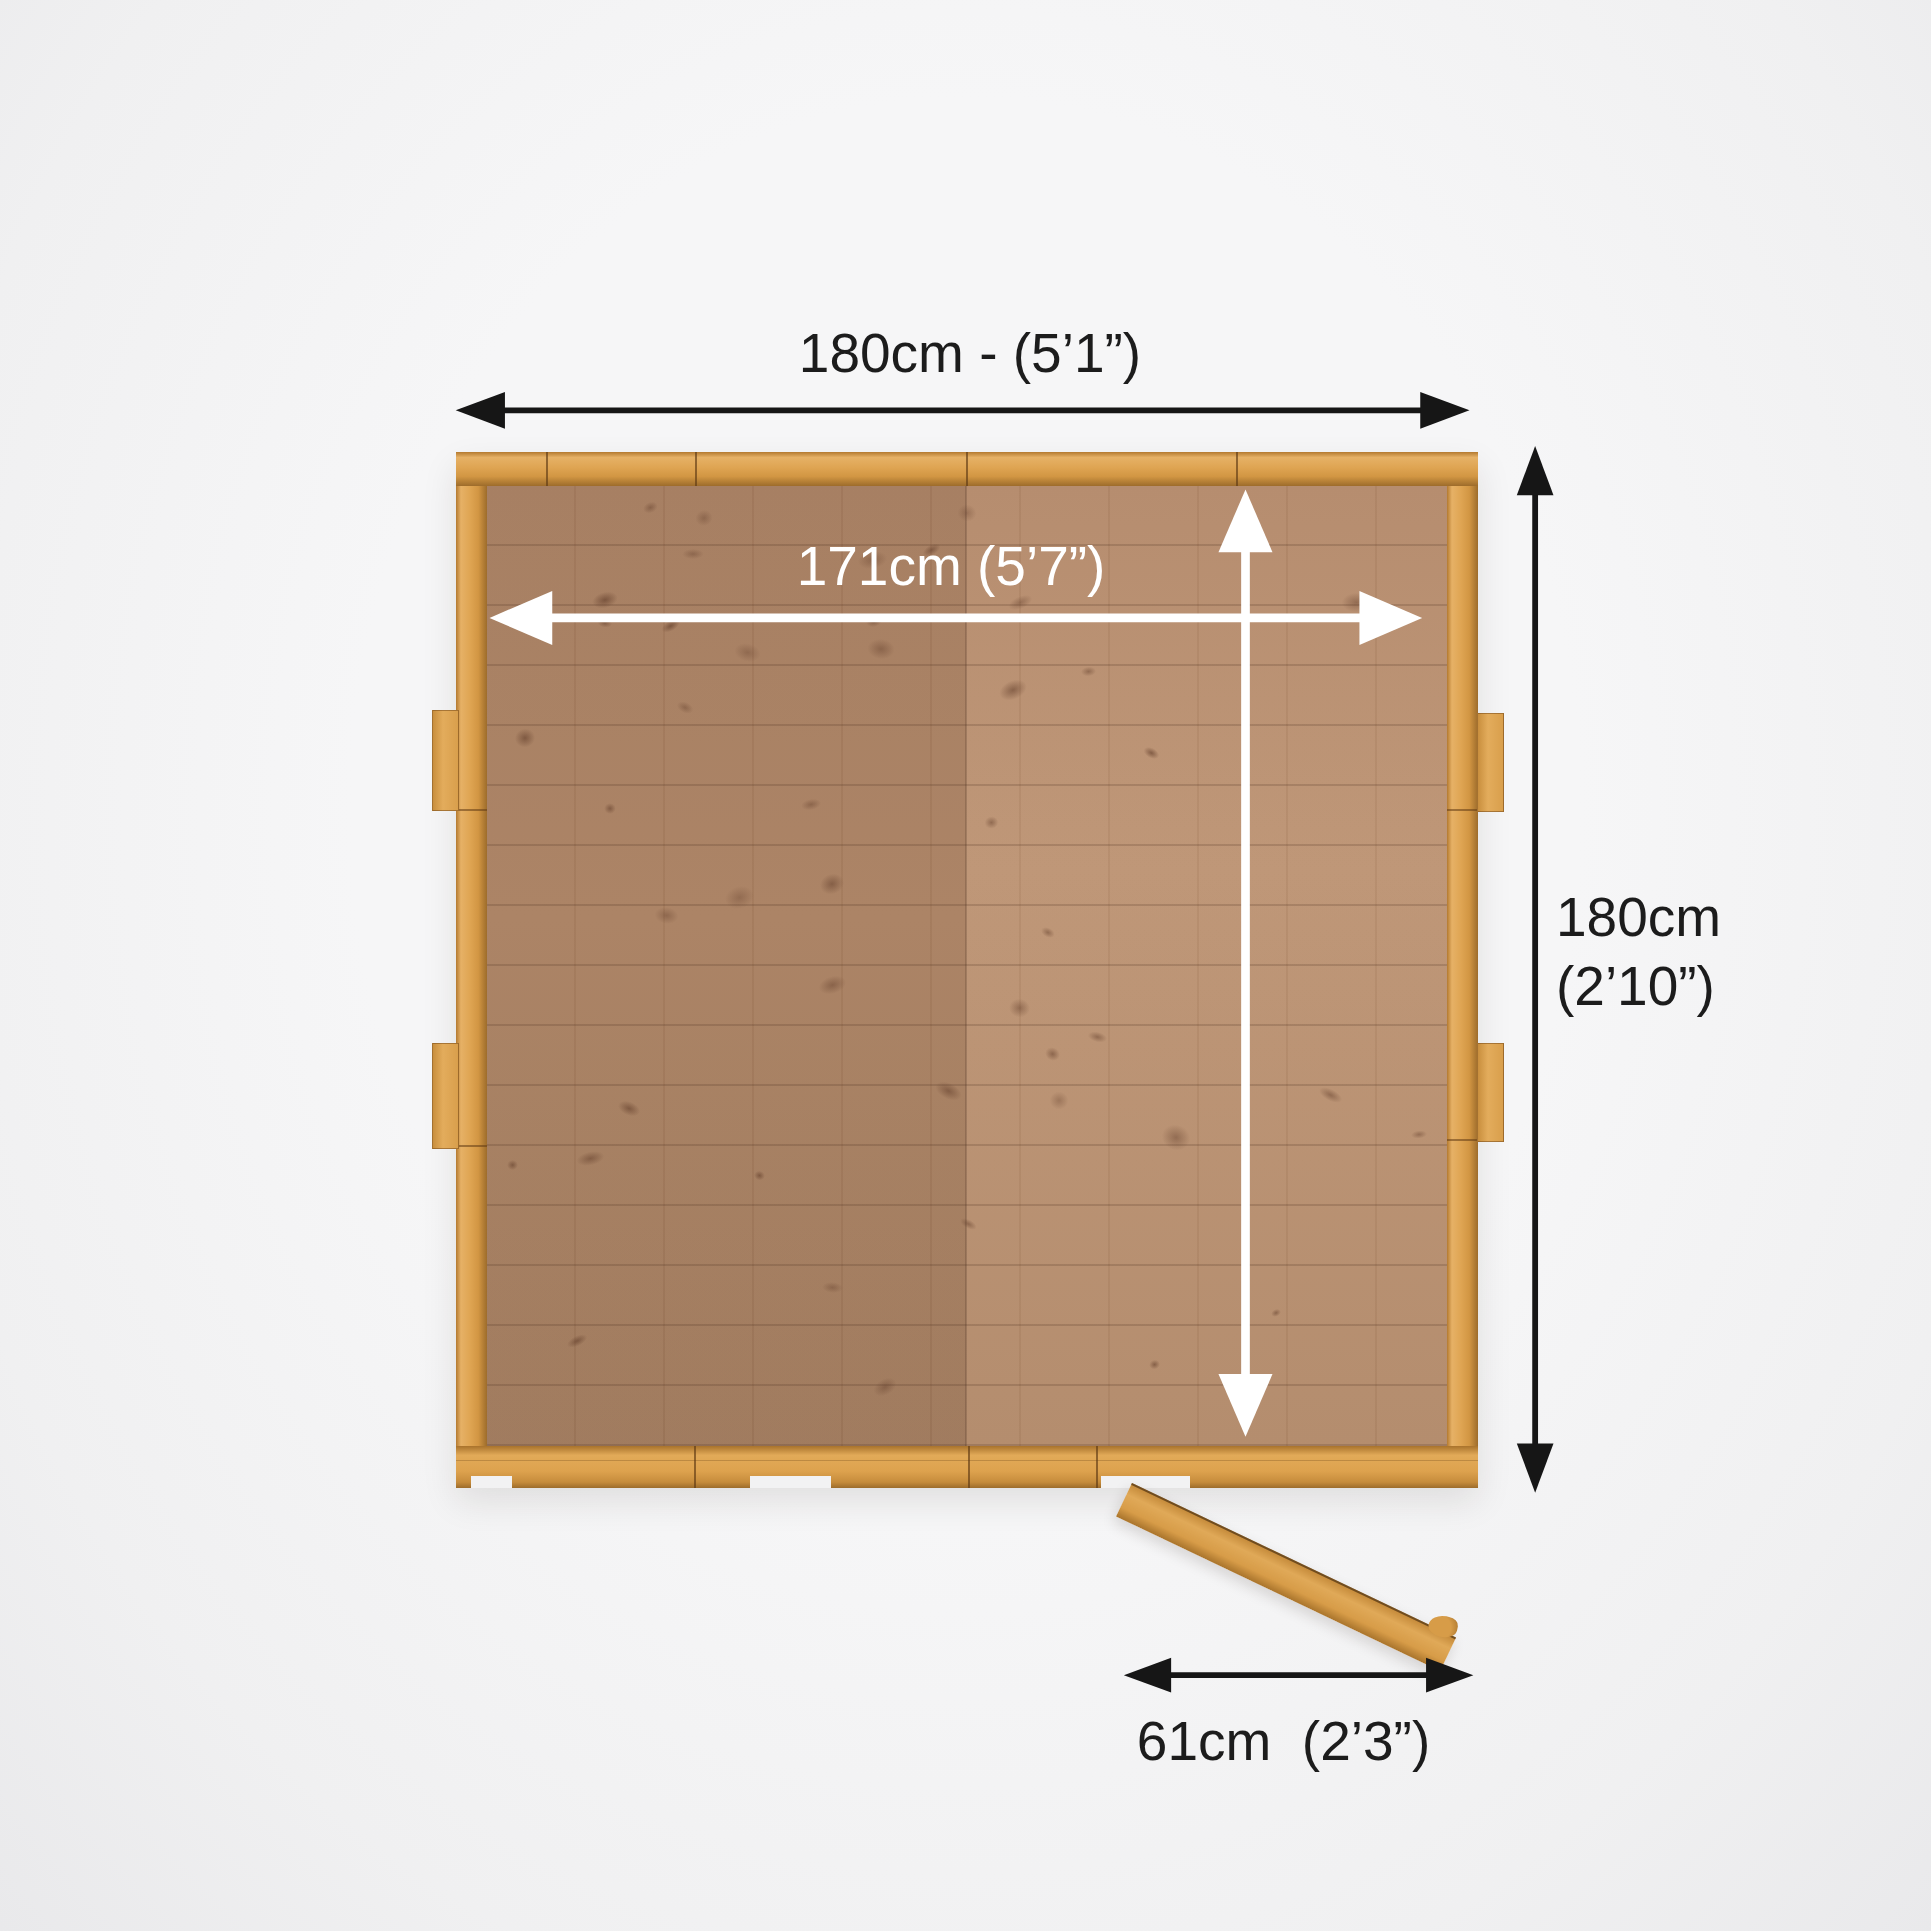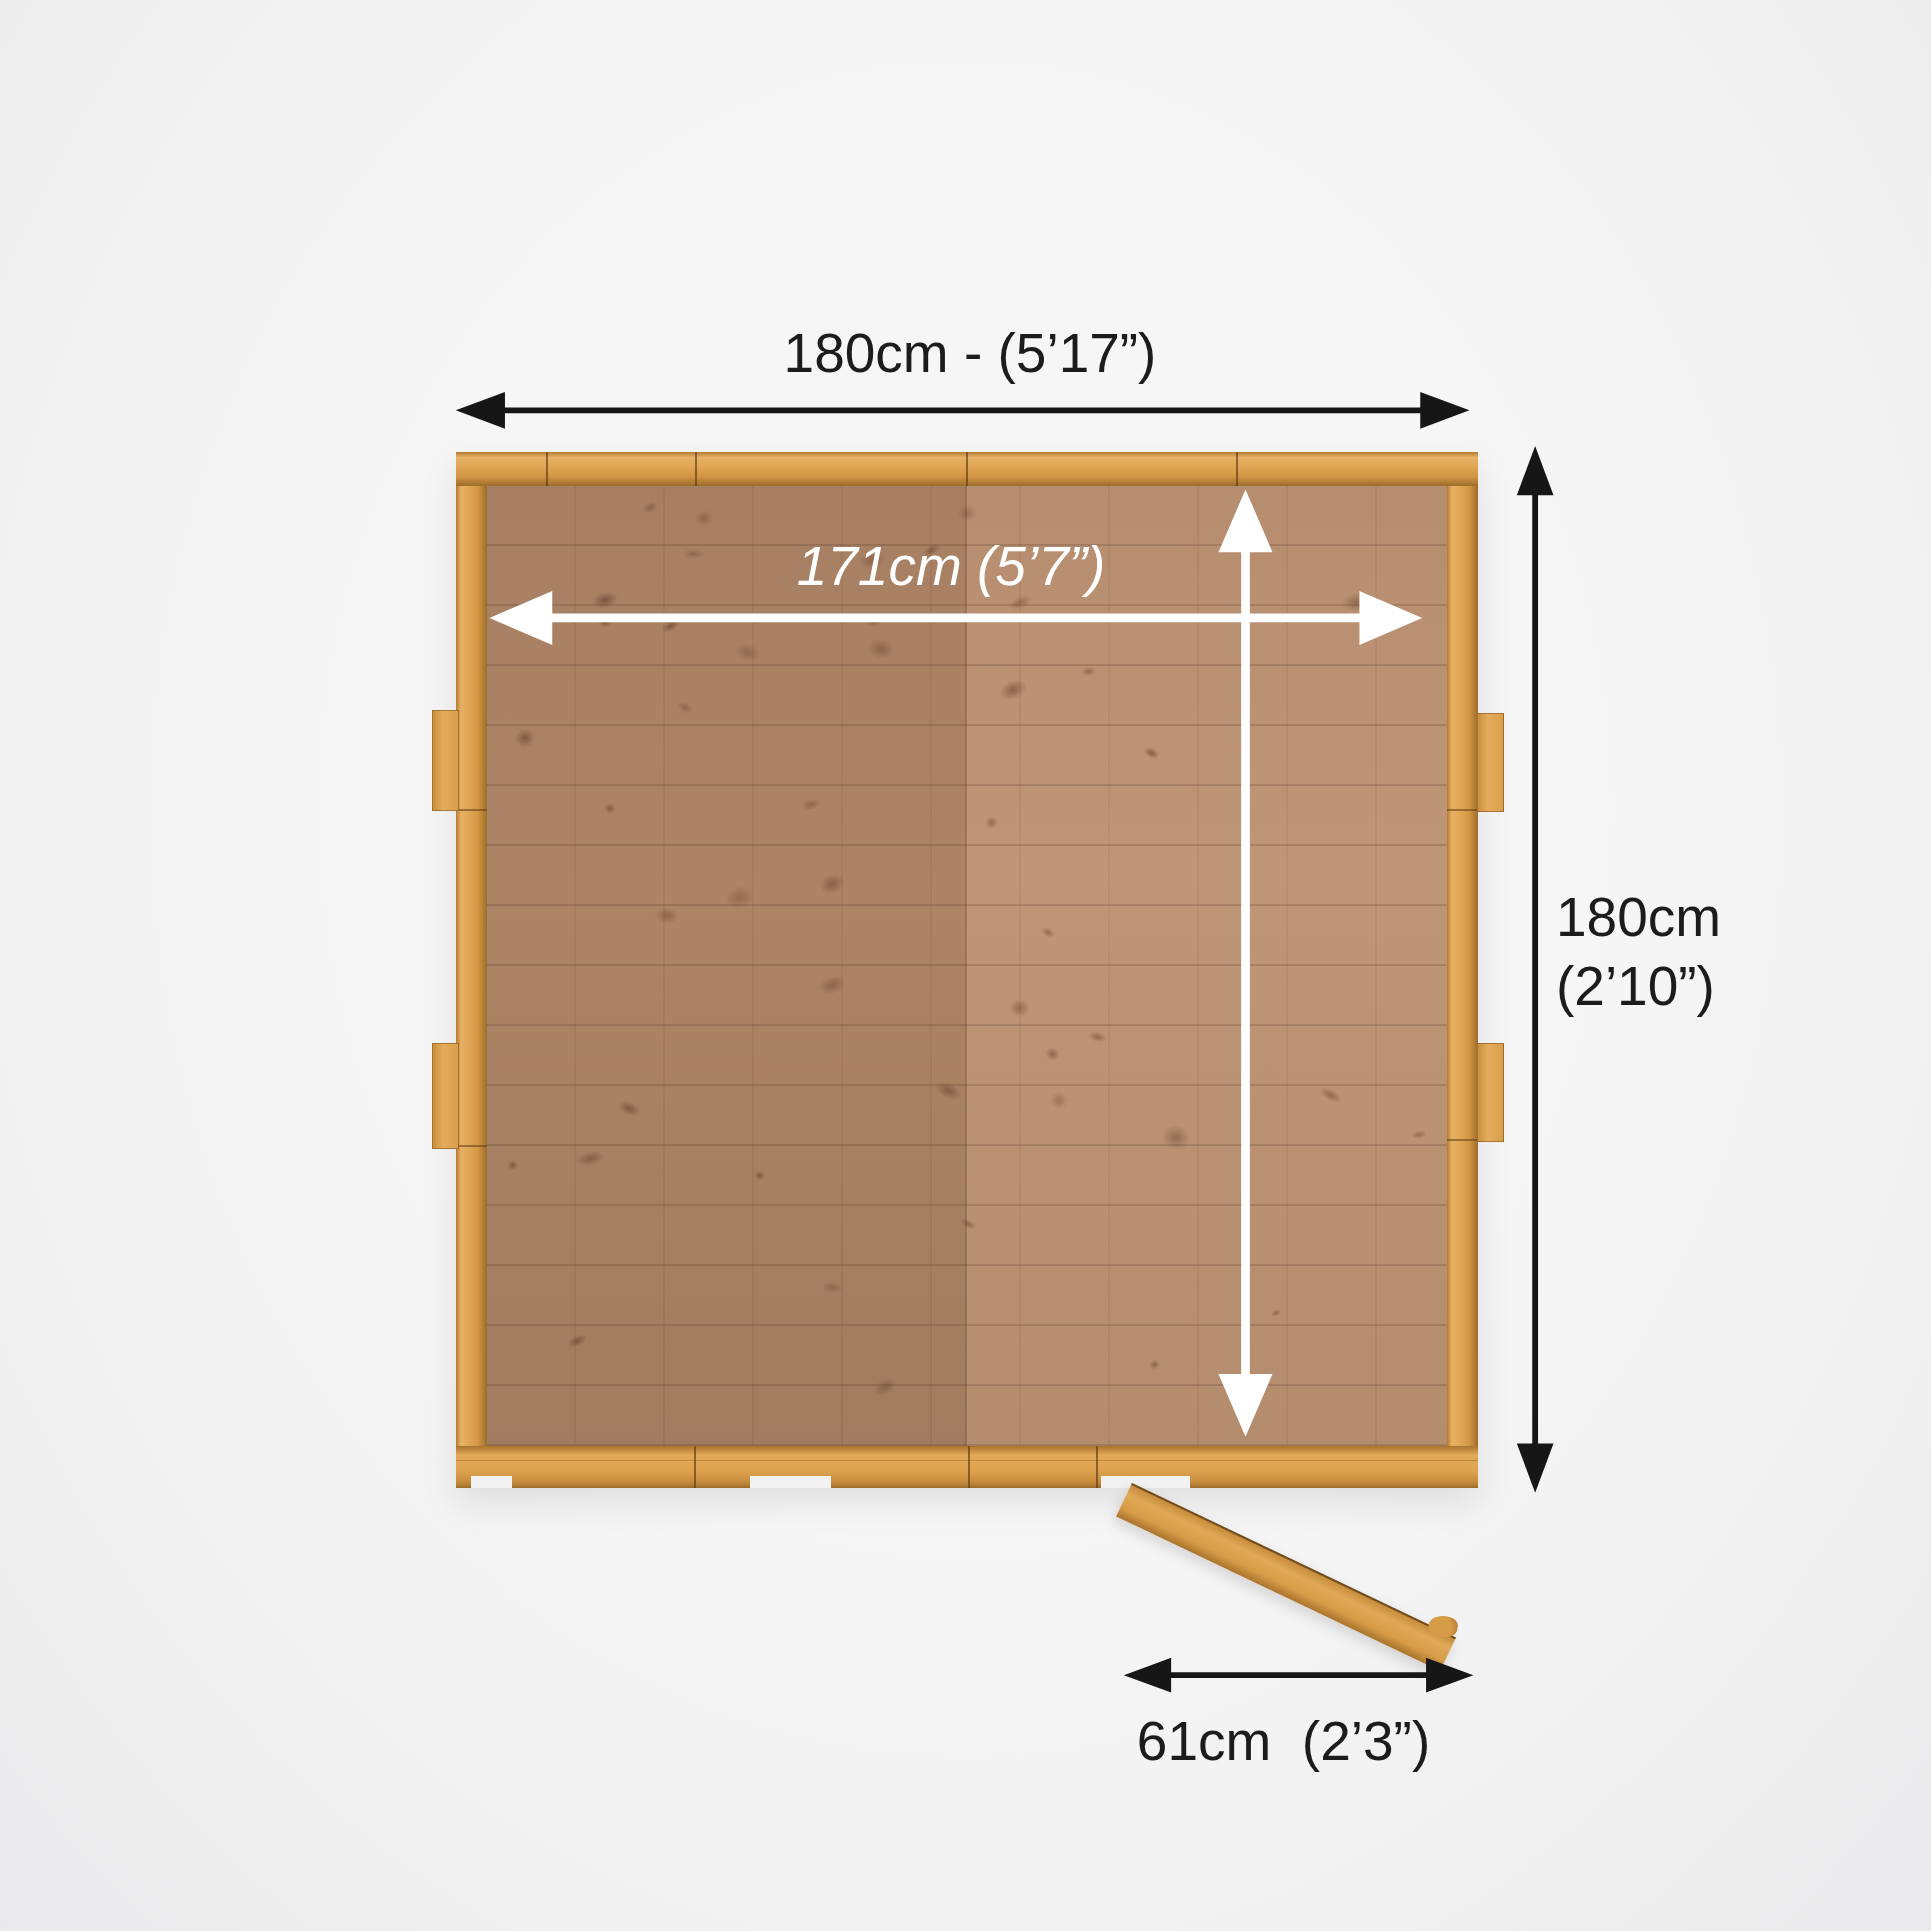--- a/index.html
+++ b/index.html
@@ -49,21 +49,21 @@
         box-shadow:0 5.8px 13.5px rgba(40,30,20,.15);}
   .door-handle{position:absolute;right:1.9px;top:-17.4px;width:29px;height:21px;
         background:radial-gradient(circle at 35% 60%, #d79c48 55%, #a9742c 100%);
         border-radius:60% 40% 50% 50%;transform:rotate(-14deg);}
 
   
   .arrows{position:absolute;left:0;top:0;pointer-events:none;}
 
   
   .dim{position:absolute;font-size:55px;color:#1c1c1c;letter-spacing:0;}
-  .dim.white{color:#ffffff;font-style:italic;}
+  .dim.white{color:#ffffff;}
   .lbl-outer-width{left:632px;top:321px;width:676px;text-align:center;}
   .lbl-inner-width{left:613px;top:534px;width:676px;text-align:center;}
   .lbl-inner-depth{left:919px;top:904px;width:299px;text-align:right;line-height:1.26;}
   .lbl-outer-depth{left:1556px;top:883px;width:232px;text-align:left;line-height:1.26;}
   .lbl-door-width{left:1023px;top:1709px;width:521px;text-align:center;white-space:pre;}
 </style>
 </head>
 <body>
 
 <div class="canvas">
@@ -184,21 +184,21 @@
       <polygon points="1290,1488 1262,1423 1318,1423" fill="#ffffff"></polygon>
     </g>
 
     <g>
       <line x1="1205" y1="1735" x2="1485" y2="1735" stroke="#161616" stroke-width="6"></line>
       <polygon points="1164,1735 1213,1717 1213,1753" fill="#161616"></polygon>
       <polygon points="1526,1735 1477,1717 1477,1753" fill="#161616"></polygon>
     </g>
   </svg>
 
-  <div class="dim lbl-outer-width">180cm - (5’17”)</div>
+  <div class="dim lbl-outer-width">180cm - (5’1”)</div>
 
   <div class="dim white lbl-inner-width">171cm (5’7”)</div>
 
   <div class="dim white lbl-inner-depth">
   </div>
 
   <div class="dim lbl-outer-depth">
     <div>180cm</div>
     <div>(2’10”)</div>
   </div>

